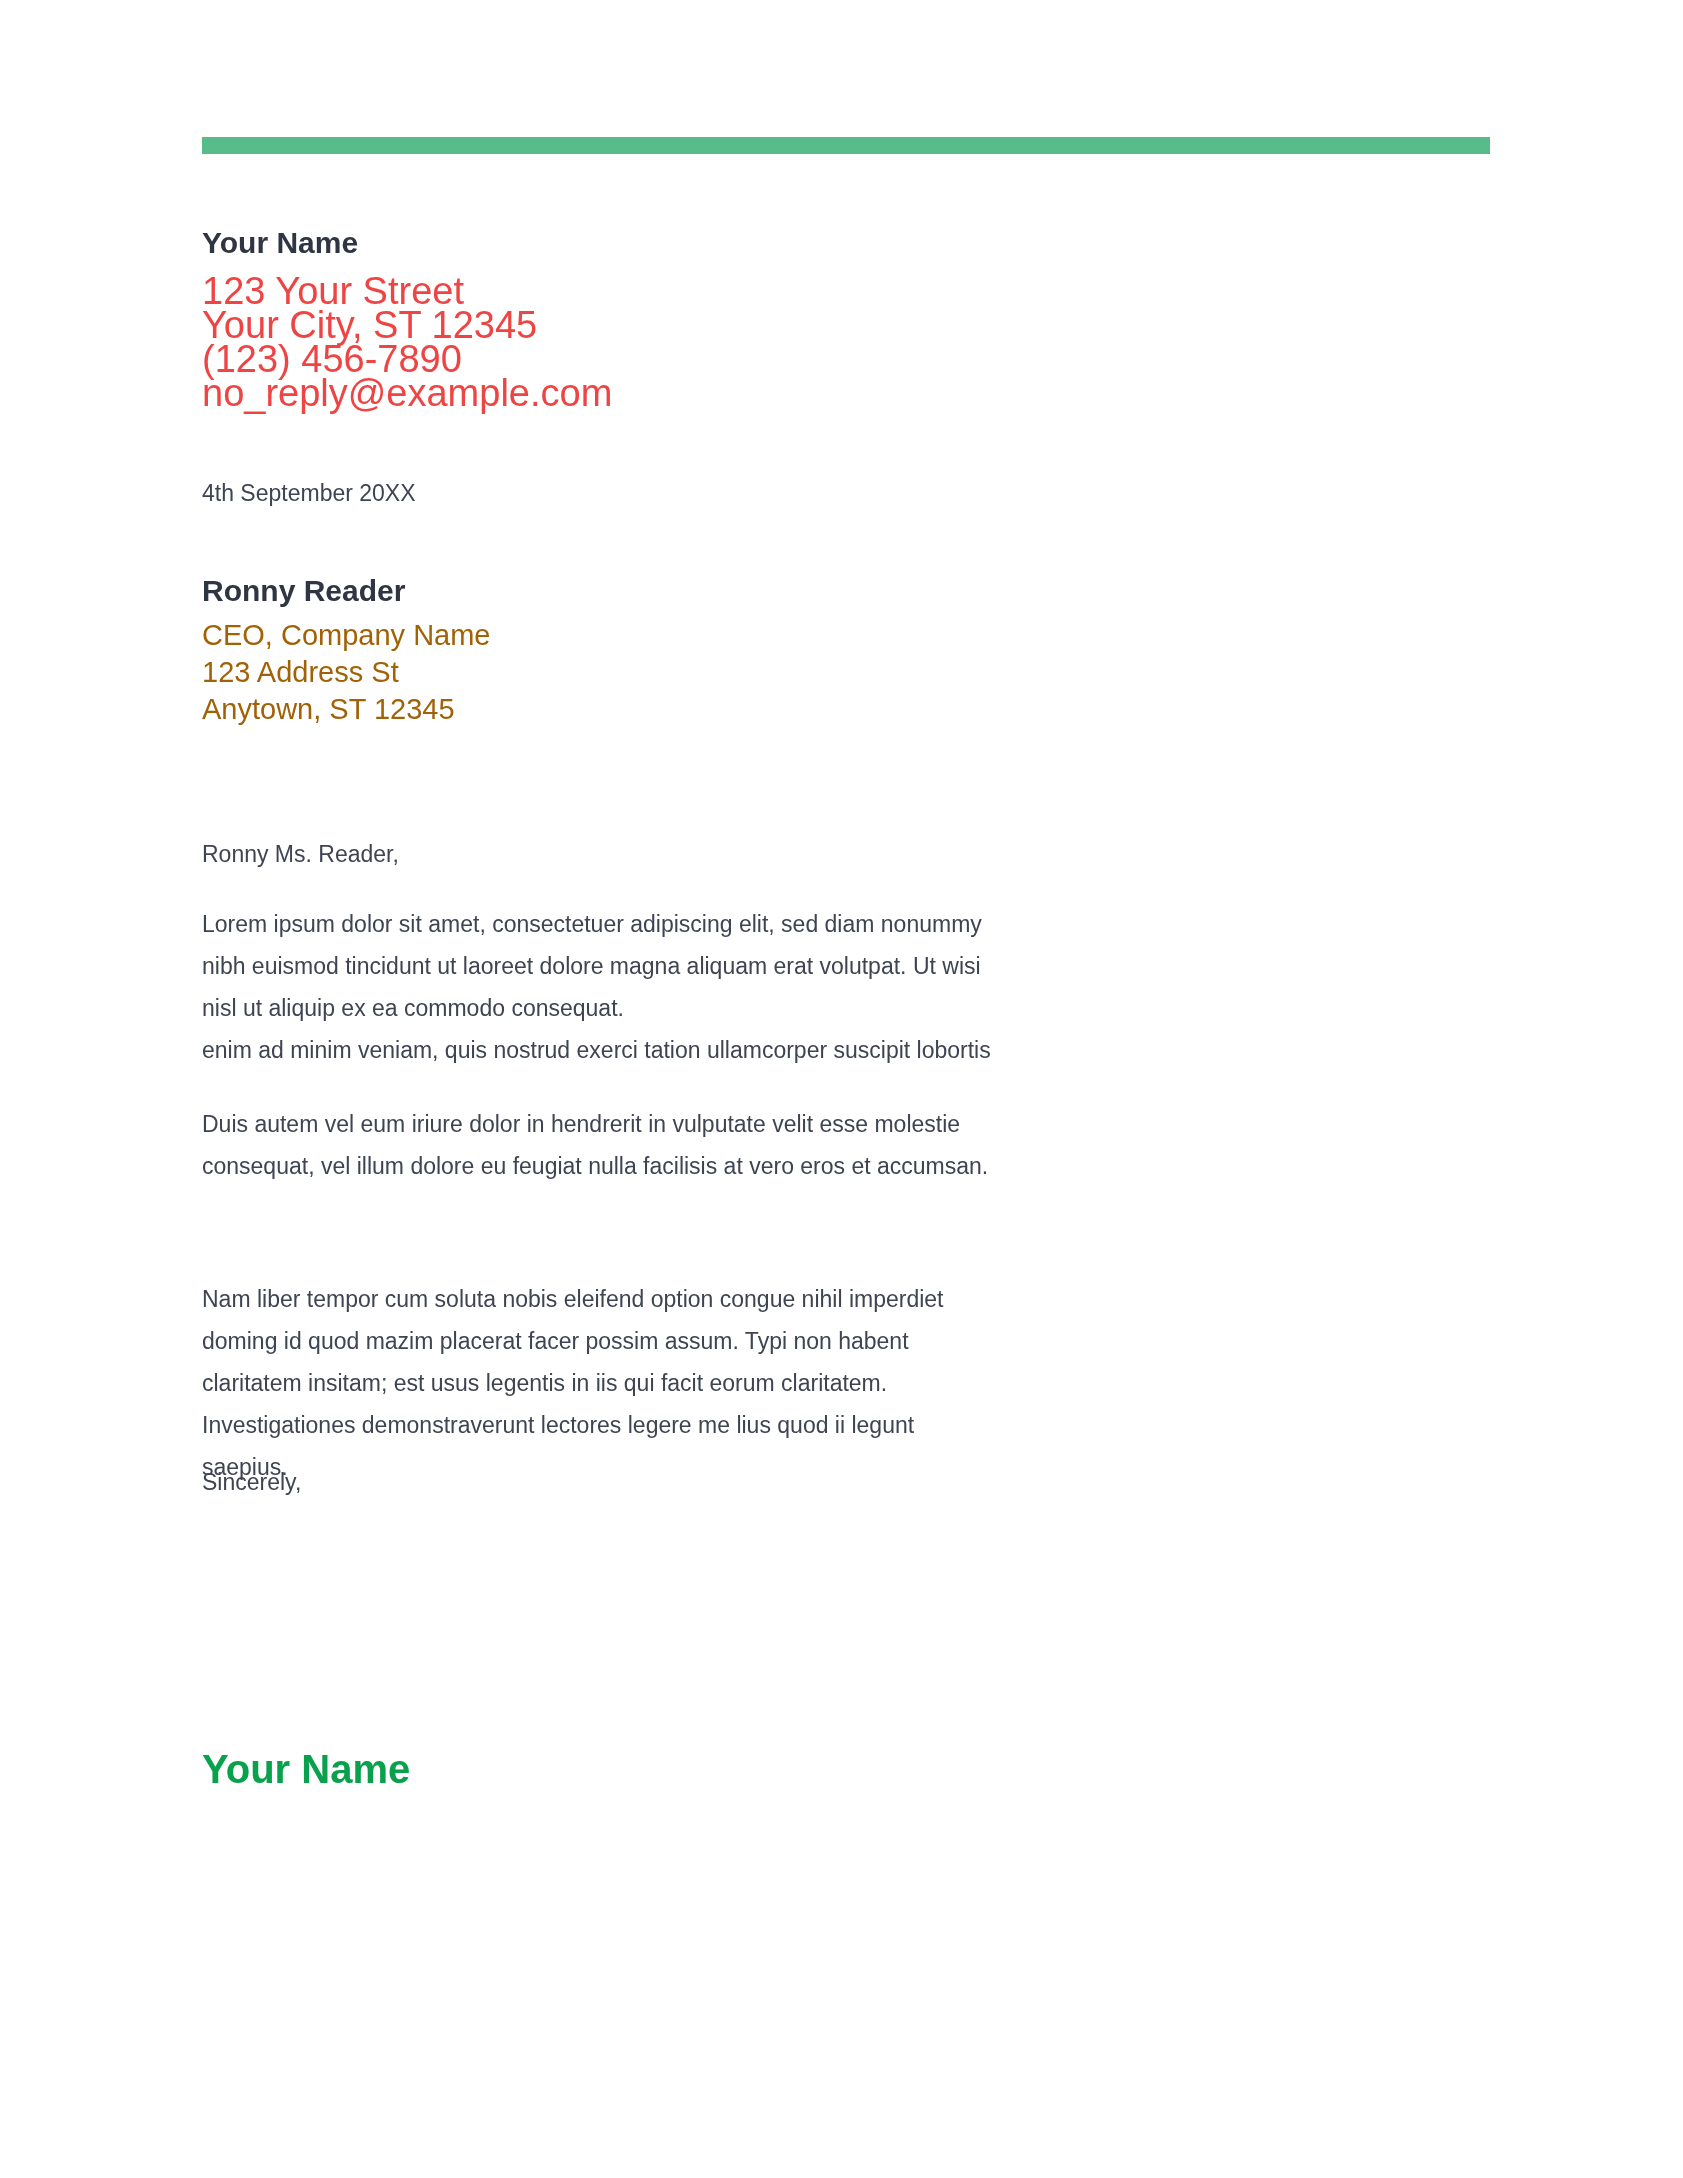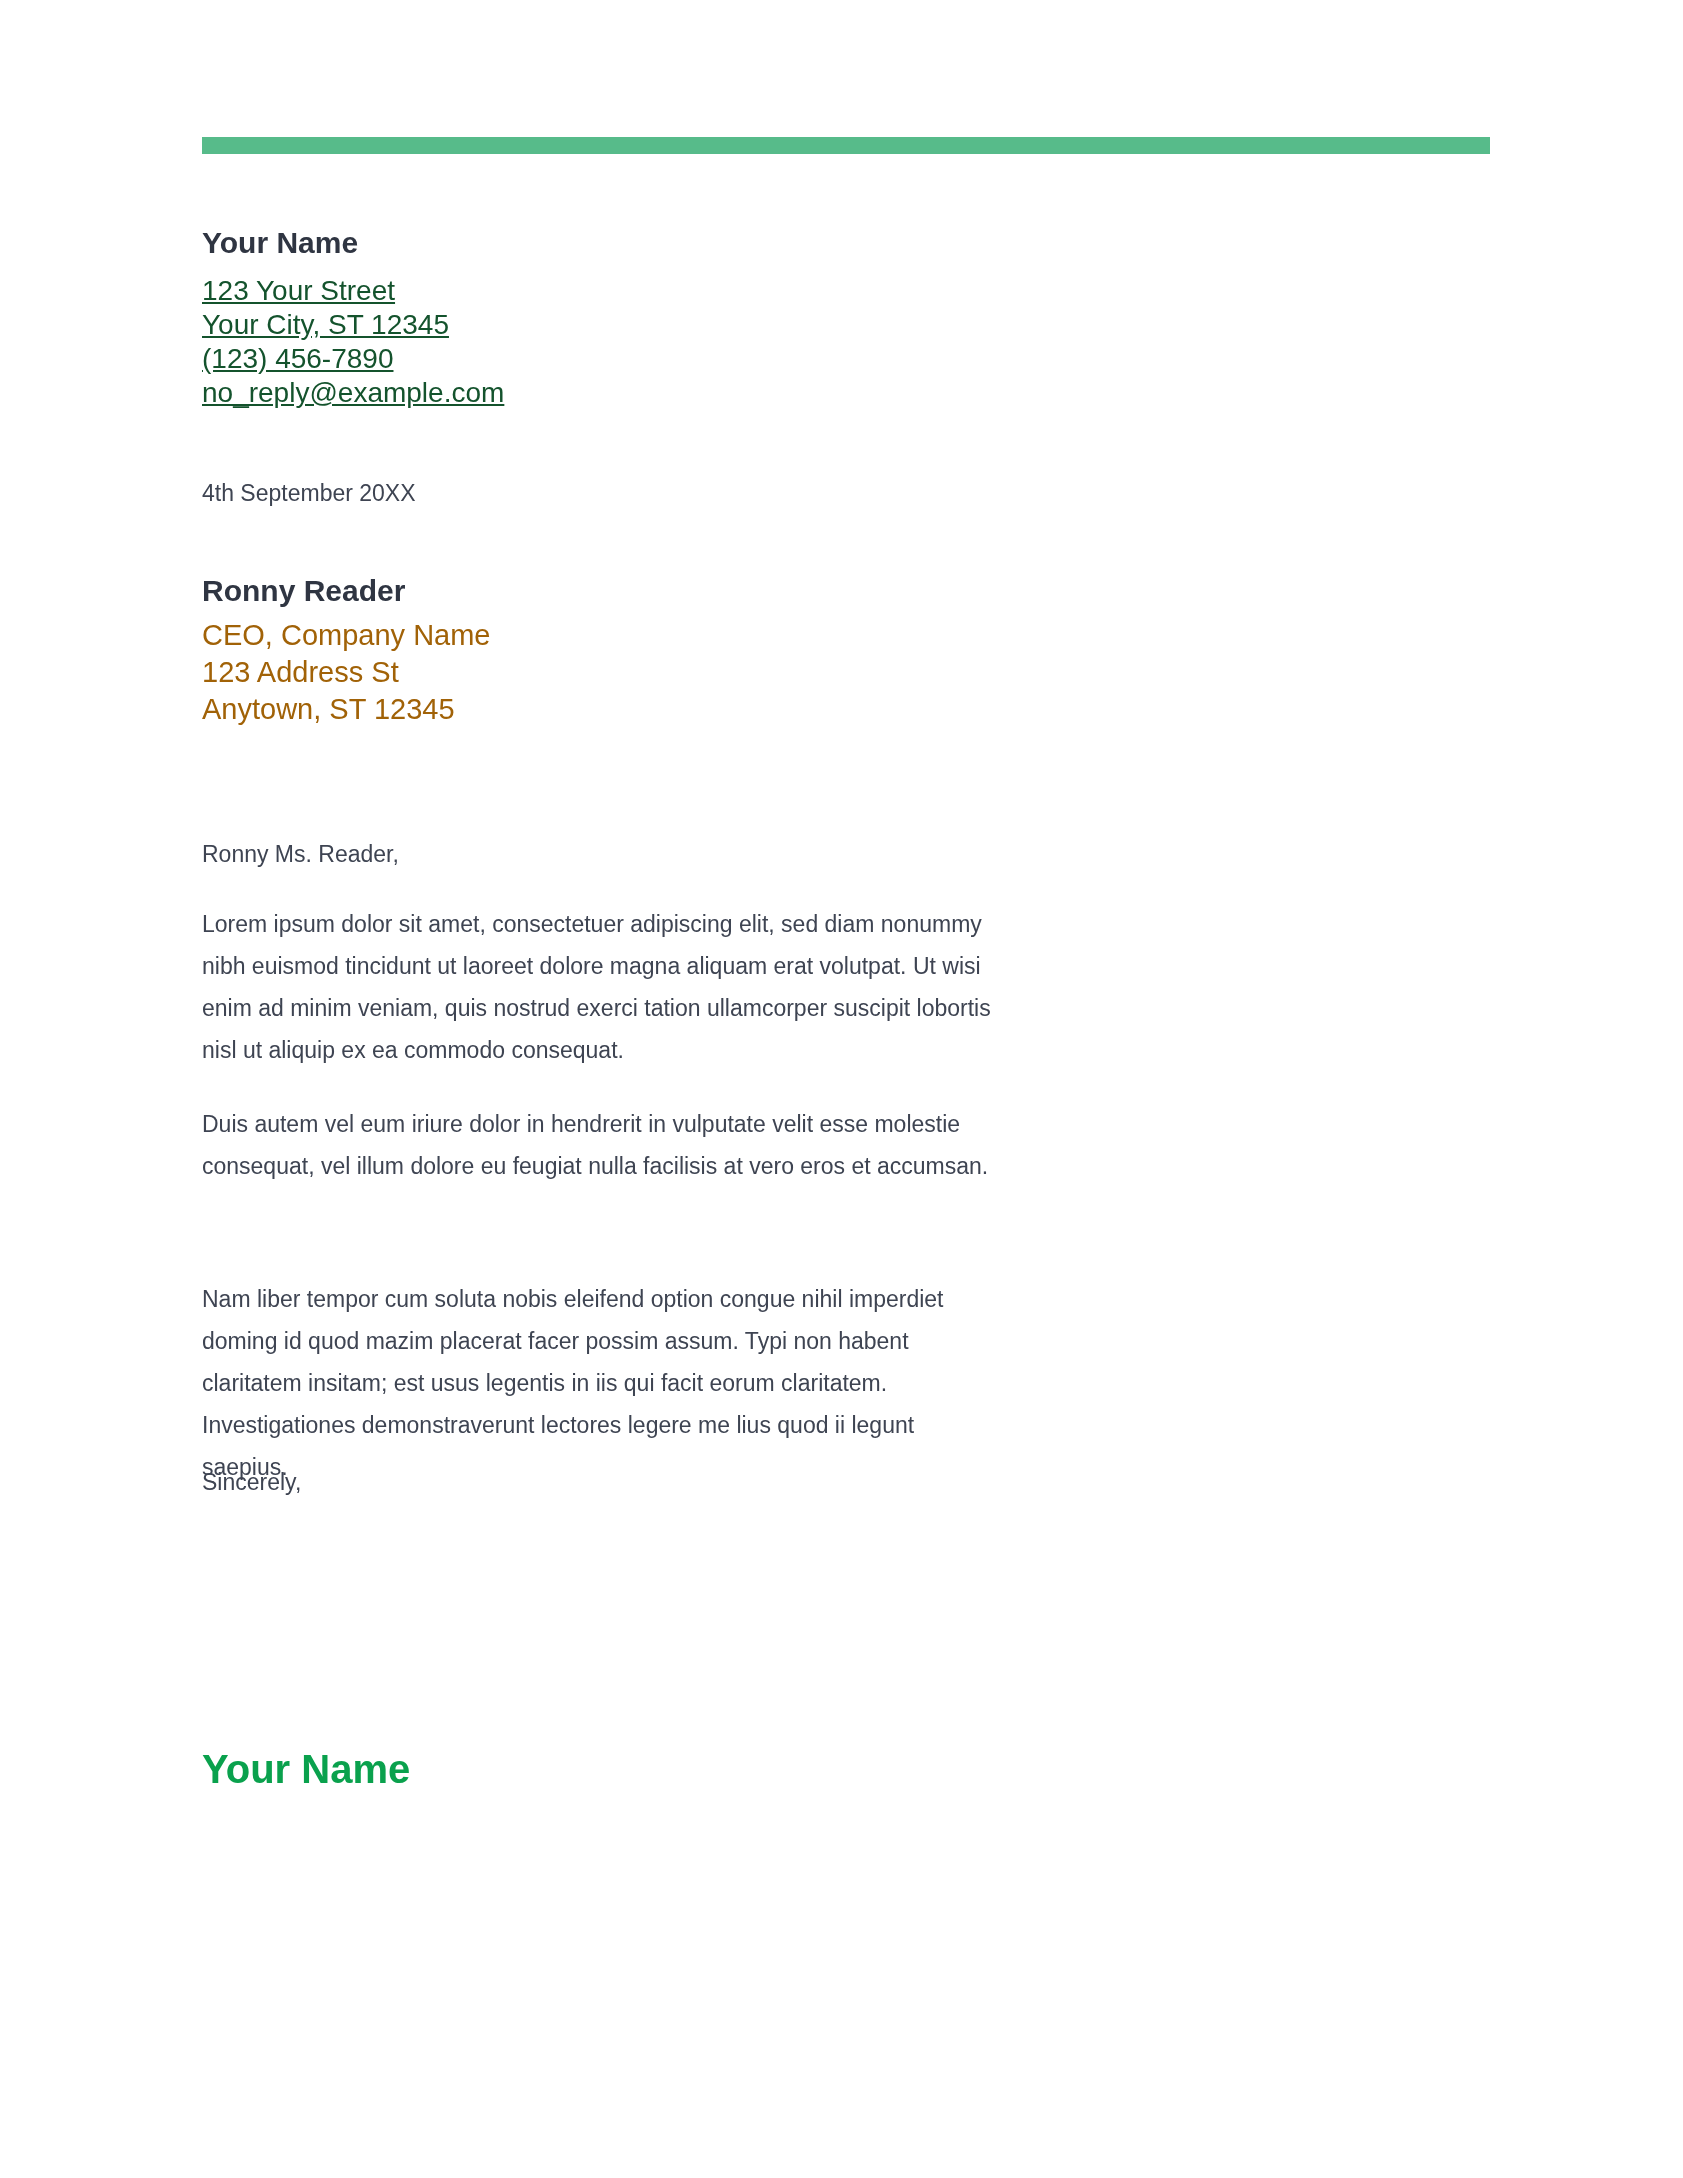--- a/index.html
+++ b/index.html
@@ -22,24 +22,23 @@
     background: #57BB8A;
   }
   .block-name {
     font-size: 30px;
     font-weight: 700;
     line-height: 38px;
     color: #2F3542;
     white-space: nowrap;
   }
   .muted-lines {
-    font-size: 28px;
+    font-size: 38px;
     line-height: 34px;
-    color: #14532d;
-    text-decoration: underline;
+    color: #ef4444;
   }
   .muted-lines > div { white-space: nowrap; }
   .body-text {
     font-size: 23px;
     line-height: 42px;
     color: #3E4452;
   }
   .body-text > div { white-space: nowrap; }
   .recipient-lines {
     font-size: 29px;
@@ -79,22 +78,22 @@
     <div>CEO, Company Name</div>
     <div>123 Address St</div>
     <div>Anytown, ST 12345</div>
   </div>
 
   <div class="abs body-text" style="top:833px">Ronny Ms. Reader,</div>
 
   <div class="abs body-text" style="top:903px">
     <div>Lorem ipsum dolor sit amet, consectetuer adipiscing elit, sed diam nonummy</div>
     <div>nibh euismod tincidunt ut laoreet dolore magna aliquam erat volutpat. Ut wisi</div>
+    <div>nisl ut aliquip ex ea commodo consequat.</div>
     <div>enim ad minim veniam, quis nostrud exerci tation ullamcorper suscipit lobortis</div>
-    <div>nisl ut aliquip ex ea commodo consequat.</div>
   </div>
 
   <div class="abs body-text" style="top:1103px">
     <div>Duis autem vel eum iriure dolor in hendrerit in vulputate velit esse molestie</div>
     <div>consequat, vel illum dolore eu feugiat nulla facilisis at vero eros et accumsan.</div>
   </div>
 
   <div class="abs body-text" style="top:1278px">
     <div>Nam liber tempor cum soluta nobis eleifend option congue nihil imperdiet</div>
     <div>doming id quod mazim placerat facer possim assum. Typi non habent</div>

